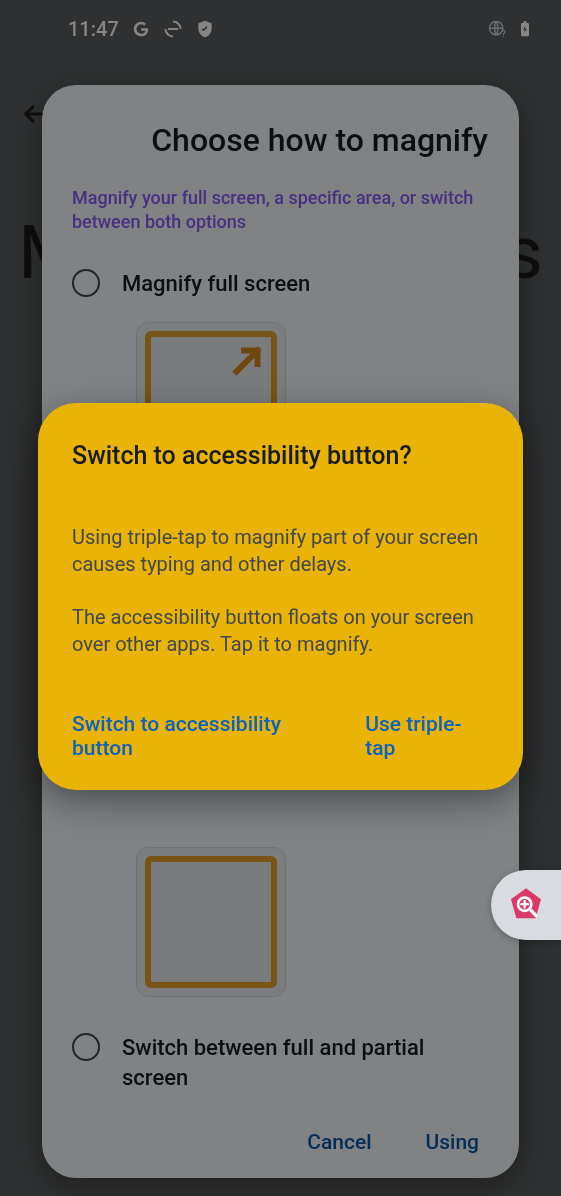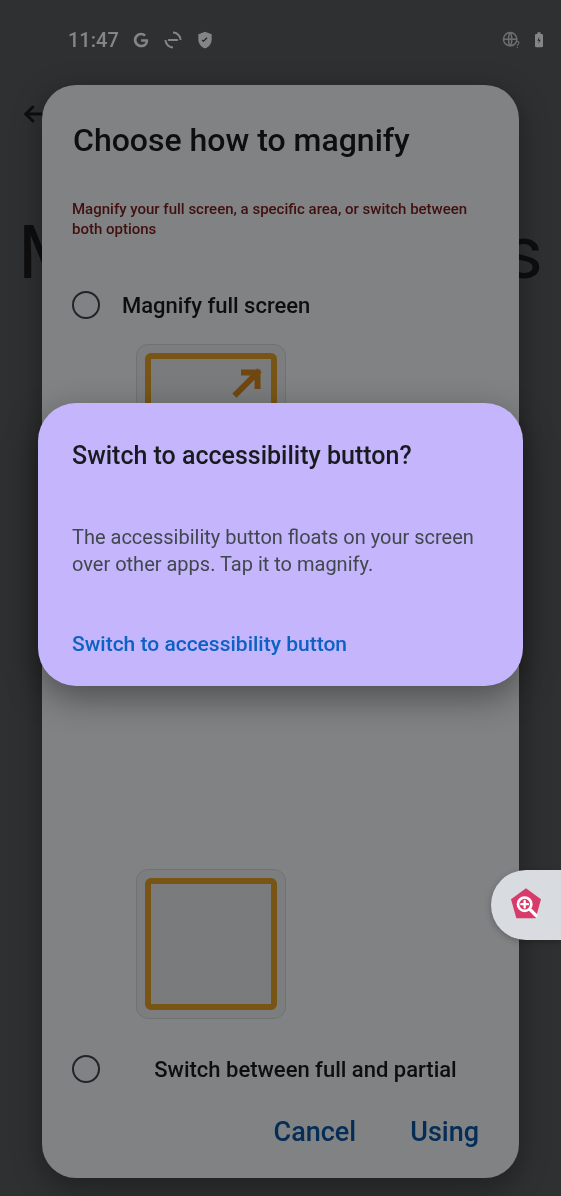--- a/index.html
+++ b/index.html
@@ -1,57 +1,57 @@
 <!DOCTYPE html>
 <html><head>
   <meta charset="utf-8">
   <style>
     * { margin: 0; padding: 0; box-sizing: border-box; }
     html, body { width: 561px; height: 1196px; overflow: hidden; font-family: Roboto, 'Segoe UI', Arial, sans-serif; }
     body { position: relative; background: #4b4d4f; }
 
     
-    .status-bar { position: absolute; top: 12px; left: 0; right: 0; height: 55px; display: flex; align-items: center; justify-content: space-between; padding: 0 12px 0 68px; color: #fff; font-size: 20px; font-weight: 500; z-index: 10; pointer-events: none; }
+    .status-bar { position: absolute; top: 1px; left: 0; right: 0; height: 55px; display: flex; align-items: center; justify-content: space-between; padding: 0 26px 0 68px; color: #fff; font-size: 20px; font-weight: 500; z-index: 10; pointer-events: none; }
     .status-left { display: flex; align-items: center; gap: 12px; }
     .status-right { display: flex; align-items: center; gap: 8px; }
     .sb-icon { width: 20px; height: 20px; display: inline-flex; align-items: center; justify-content: center; }
 
     
     .bg-scrim { position: absolute; inset: 0; background: rgba(0,0,0,0.48); z-index: 20; }
     .bg-page { position: absolute; inset: 0; background: #5a5c5e; z-index: 5; }
 
     
     .back-arrow { position: absolute; top: 100px; left: 20px; z-index: 6; color: #1f1f1f; }
 
     
     .peek-text-left { position: absolute; top: 208px; left: 18px; font-size: 75px; font-weight: 400; color: #1b1b1b; z-index: 6; }
     .peek-text-right { position: absolute; top: 208px; right: 18px; font-size: 75px; font-weight: 400; color: #1b1b1b; z-index: 6; }
 
     
     .sheet1 { position: absolute; left: 42px; right: 42px; top: 85px; bottom: 18px; background: #f6f9fd; border-radius: 34px; padding: 36px 0 0 0; box-shadow: 0 8px 30px rgba(0,0,0,0.35); z-index: 15; display: flex; flex-direction: column; overflow: hidden; }
     .sheet1 .content { flex: 1; overflow: hidden; padding: 0 30px; }
-    .sheet1 h1 { font-size: 32px; font-weight: 500; color: #191c1e; margin: 0 1px 40px; }
-    .sheet1 .subtitle { font-size: 15px; font-weight: 500; color: #7f1d1d; line-height: 1.35; margin-bottom: 51px; }
+    .sheet1 h1 { font-size: 32px; font-weight: 500; color: #191c1e; margin: 0 1px 27px; text-align: right; }
+    .sheet1 .subtitle { font-size: 18px; font-weight: 500; color: #8b5cf6; line-height: 1.35; margin-bottom: 34px; }
 
     .option { display: flex; align-items: flex-start; gap: 22px; margin-bottom: 24px; }
     .radio { width: 28px; height: 28px; border: 2.8px solid #40474d; border-radius: 50%; flex-shrink: 0; margin-top: 0; }
-    .option-label { font-size: 22px; font-weight: 500; color: #191c1e; line-height: 1.35; text-align: center; }
+    .option-label { font-size: 22px; font-weight: 500; color: #191c1e; line-height: 1.35; }
 
     .preview-img { margin: 18px 0 18px 64px; width: 150px; height: 285px; border-radius: 12px; border: 1px solid #d5d9dd; background: #edeff2; display: flex; align-items: center; justify-content: center; position: relative; padding: 8px; }
     .preview-inner { width: 100%; height: 100%; border: 6px solid #e6a327; border-radius: 6px; position: relative; background: #e9ebee; }
     .magnify-arrow { position: absolute; top: 6px; right: 6px; }
 
     .option2 { margin-top: 36px; }
 
-    .sheet1-actions { display: flex; justify-content: flex-end; gap: 54px; padding: 25px 40px 30px; font-size: 27px; font-weight: 500; color: #0b57a6; }
+    .sheet1-actions { display: flex; justify-content: flex-end; gap: 54px; padding: 25px 40px 24px; font-size: 21px; font-weight: 500; color: #0b57a6; }
     .sheet1-actions span { cursor: pointer; }
 
     
     .fab { position: absolute; right: 0; top: 870px; width: 70px; height: 70px; background: #d8dce0; border-radius: 35px 0 0 35px; display: flex; align-items: center; justify-content: center; z-index: 40; box-shadow: 0 2px 6px rgba(0,0,0,0.25); }
-    .dialog { position: absolute; left: 38px; right: 38px; top: 403px; background: #c4b5fd; border-radius: 38px; padding: 38px 34px 30px 34px; z-index: 35; box-shadow: 0 12px 35px rgba(0,0,0,0.4); }
+    .dialog { position: absolute; left: 38px; right: 38px; top: 403px; background: #eab308; border-radius: 38px; padding: 38px 34px 30px 34px; z-index: 35; box-shadow: 0 12px 35px rgba(0,0,0,0.4); }
     .dialog h2 { font-size: 25px; color: #191c1e; font-weight: 500; margin-bottom: 54px; }
     .dialog p { font-size: 20px; color: #41484d; line-height: 1.35; margin-bottom: 26px; }
     .dialog p:last-of-type { margin-bottom: 10px; }
     .dialog-actions { display: flex; flex-direction: row; align-items: flex-end; gap: 50px; margin-top: 54px; font-size: 21px; font-weight: 500; color: #0b62c2; padding-right: 12px; }
     .dialog-actions span { cursor: pointer; }
   </style>
 </head>
 <body>
 
 <div class="bg-page"></div>
@@ -147,17 +147,19 @@
   <svg width="40" height="40" viewBox="0 0 24 24">
     <path d="M12 2 3 8.5 6.2 20h11.6L21 8.5 12 2Z" fill="#d83a6a"></path>
     <circle cx="11.2" cy="11.5" r="4" fill="none" stroke="#fff" stroke-width="1.6"></circle>
     <path d="M14.5 14.8 18 18.3" stroke="#fff" stroke-width="2" stroke-linecap="round"></path>
     <path d="M11.2 9.5v4M9.2 11.5h4" stroke="#fff" stroke-width="1.4" stroke-linecap="round"></path>
   </svg>
 </div>
 
 <div class="dialog">
   <h2>Switch to accessibility button?</h2>
+  <p>Using triple-tap to magnify part of your screen causes typing and other delays.</p>
   <p>The accessibility button floats on your screen over other apps. Tap it to magnify.</p>
   <div class="dialog-actions">
     <span>Switch to accessibility button</span>
+    <span>Use triple-tap</span>
   </div>
 </div>
 
 </body></html>

